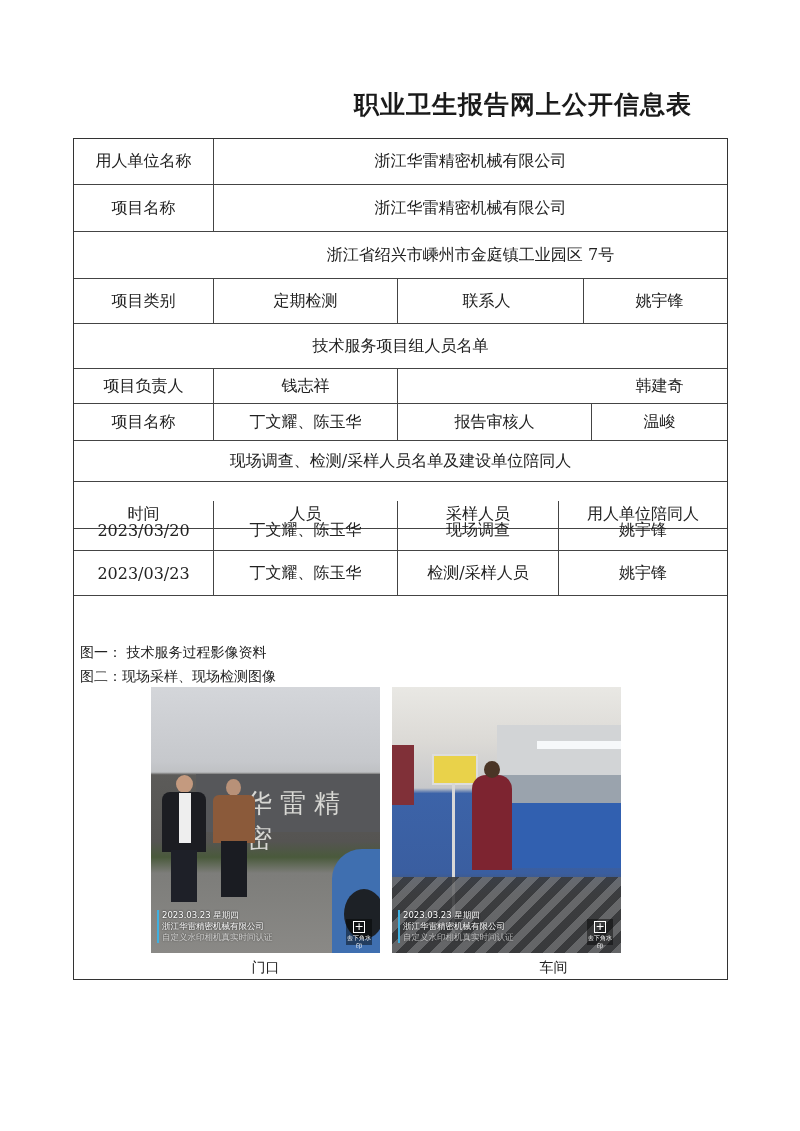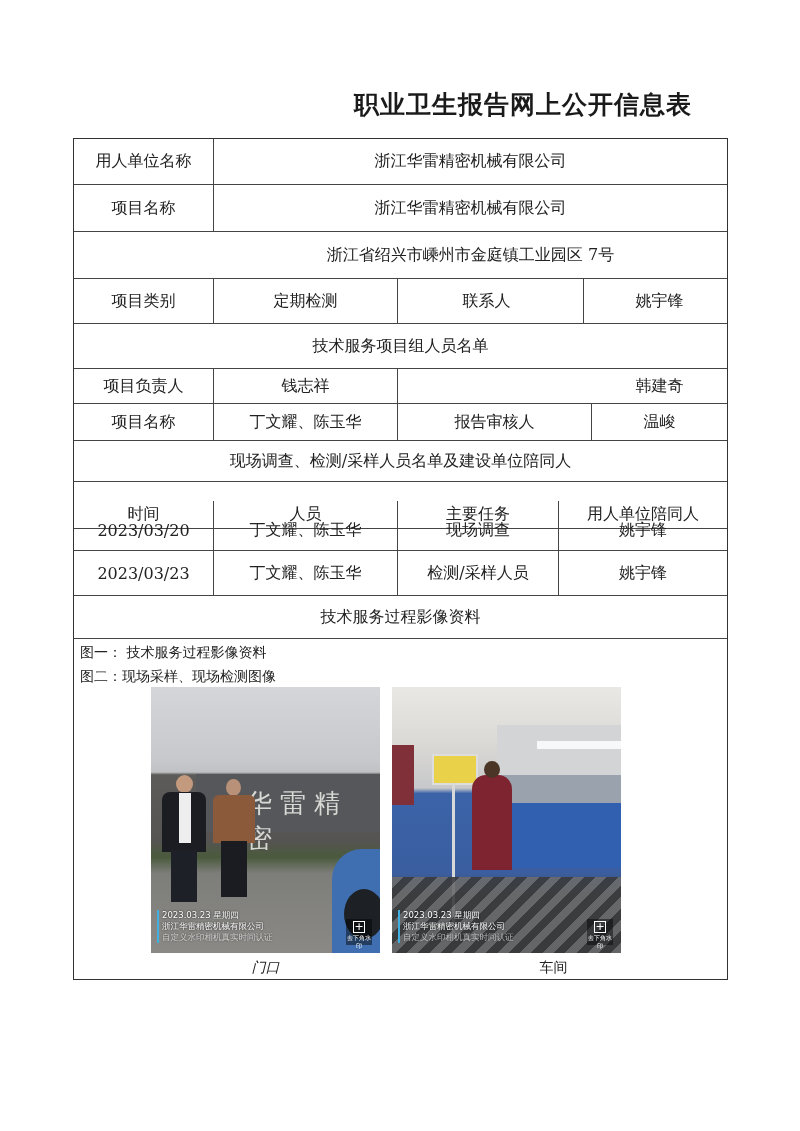--- a/index.html
+++ b/index.html
@@ -63,41 +63,38 @@
     <div class="cell last" style="left:518px;right:0;">温峻</div>
   </div>
 
   <div class="row" style="top:302px;height:41px;">
     <div class="cell last" style="left:0;right:0;">现场调查、检测/采样人员名单及建设单位陪同人</div>
   </div>
 
   <div class="row" style="top:362px;height:28px;">
     <div class="cell" style="left:0;width:140px;">时间</div>
     <div class="cell" style="left:140px;width:184px;">人员</div>
-    <div class="cell" style="left:324px;width:161px;">主要任务</div>
+    <div class="cell" style="left:324px;width:161px;">采样人员</div>
     <div class="cell last" style="left:485px;right:0;">用人单位陪同人</div>
   </div>
 
   <div class="row" style="top:371px;height:41px;">
     <div class="cell" style="left:0;width:140px;">2023/03/20</div>
     <div class="cell" style="left:140px;width:184px;">丁文耀、陈玉华</div>
     <div class="cell" style="left:324px;width:161px;">现场调查</div>
     <div class="cell last" style="left:485px;right:0;">姚宇锋</div>
   </div>
 
   <div class="row" style="top:412px;height:45px;">
     <div class="cell" style="left:0;width:140px;">2023/03/23</div>
     <div class="cell" style="left:140px;width:184px;">丁文耀、陈玉华</div>
     <div class="cell" style="left:324px;width:161px;">检测/采样人员</div>
     <div class="cell last" style="left:485px;right:0;">姚宇锋</div>
   </div>
 
-  <div class="row" style="top:457px;height:43px;">
-    <div class="cell last" style="left:0;right:0;">技术服务过程影像资料</div>
-  </div>
 
   <div class="photos">
     <div class="cap-line" style="top:5px;">图一：  技术服务过程影像资料</div>
     <div class="cap-line" style="top:29px;">图二：现场采样、现场检测图像</div>
 
     <div class="photo" style="left:77px;top:48px;width:229px;height:266px;background:linear-gradient(180deg,#d4d6da 0%,#c6c8cc 28%,#bfc1c4 32%,#5c5b59 33%,#555452 58%,#4a5a3c 64%,#7d7d7a 70%,#8a8986 100%);">
       <div style="position:absolute;left:45px;top:87px;right:0;height:58px;background:#56575a;">
         <span style="position:absolute;left:50px;top:12px;color:#d8d8d4;font-size:26px;letter-spacing:8px;font-family:'DejaVu Serif',serif;">华雷精密</span>
       </div>
       <div style="position:absolute;left:8px;top:88px;width:55px;height:135px;">
@@ -117,21 +114,21 @@
       <div class="wm">
         <div>2023.03.23  星期四</div>
         <div>浙江华雷精密机械有限公司</div>
         <div class="sub">自定义水印相机真实时间认证</div>
       </div>
       <div class="wm-btn">
         <span class="plus">+</span>
         <span>去下角水印</span>
       </div>
     </div>
-    <div class="photo-cap" style="left:77px;width:229px;top:320px;font-style:italic;">门口</div>
+    <div class="photo-cap" style="left:77px;width:229px;top:320px;">门口</div>
 
     <div class="photo" style="left:318px;top:48px;width:229px;height:266px;background:linear-gradient(180deg,#e9e8e4 0%,#dcdad6 20%,#c7c8ca 38%,#3c63a8 40%,#3a5ea0 70%,#4a4c4e 78%,#2f3032 100%);">
       <div style="position:absolute;left:105px;top:38px;right:0;height:50px;background:#d2d4d6;">
         <div style="position:absolute;left:40px;top:16px;right:0;height:8px;background:#f6f8fa;"></div>
       </div>
       <div style="position:absolute;left:105px;top:88px;right:0;height:28px;background:#9aa3ad;"></div>
       <div style="position:absolute;left:110px;top:116px;right:0;height:65px;background:#3160b0;"></div>
       <div style="position:absolute;left:40px;top:67px;width:42px;height:27px;background:#e9d24a;border:2px solid #ddd;"></div>
       <div style="position:absolute;left:60px;top:96px;width:3px;height:150px;background:#d8d8d8;"></div>
       <div style="position:absolute;left:80px;top:88px;width:40px;height:95px;background:#7d2430;border-radius:14px 14px 0 0;">

